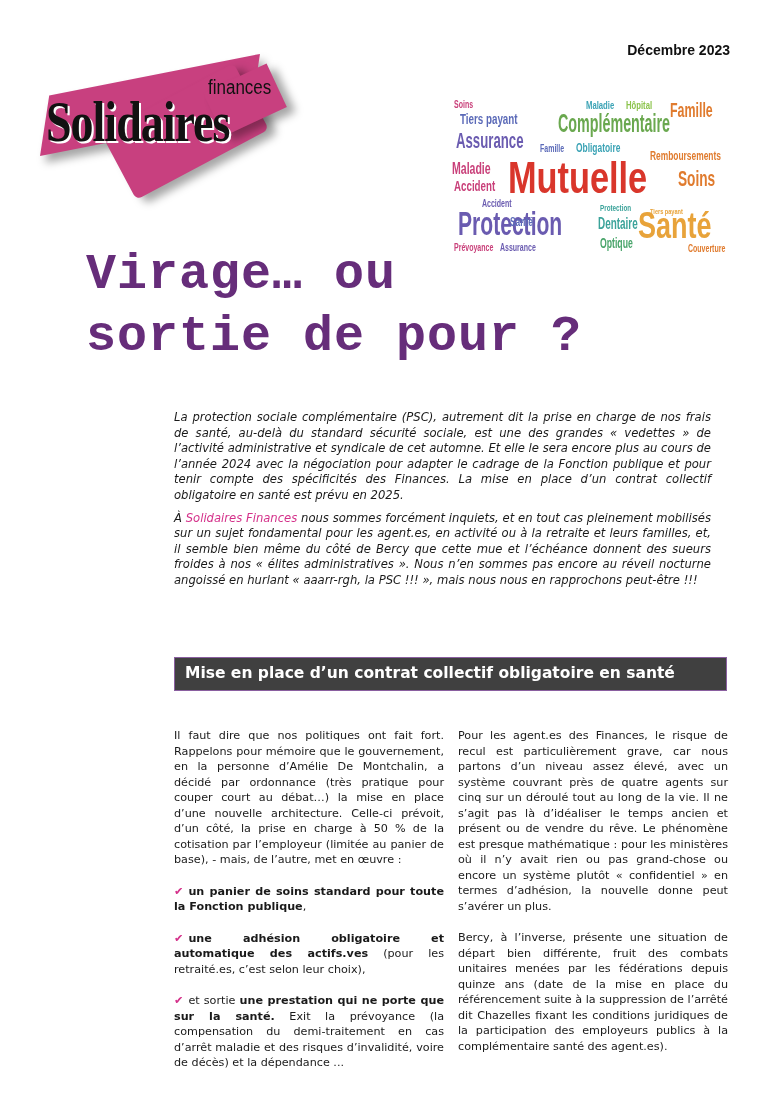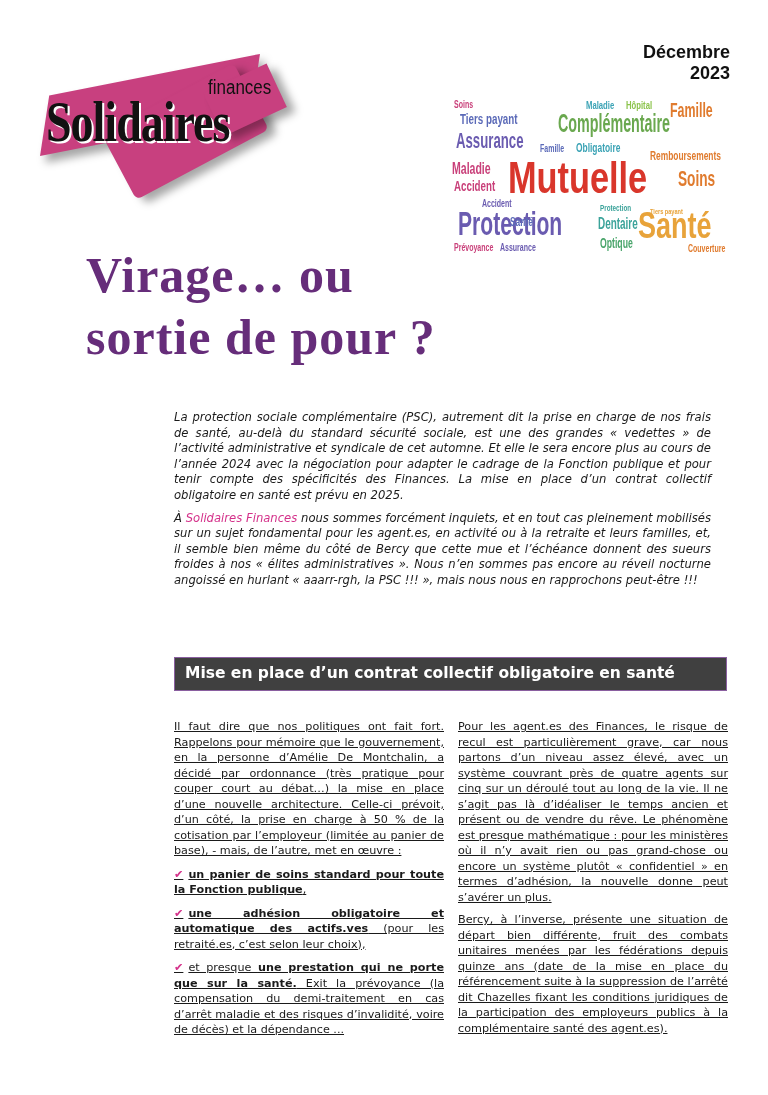--- a/index.html
+++ b/index.html
@@ -1,48 +1,48 @@
 <!DOCTYPE html>
 <html><head>
 <meta charset="utf-8">
 <style>
   html,body{margin:0;padding:0;background:#ffffff;}
   body{width:768px;height:1095px;position:relative;overflow:hidden;font-family:"DejaVu Sans",sans-serif;color:#1a1a1a;}
   .abs{position:absolute;}
 
   
-  .date{left:600px;top:42px;width:130px;text-align:right;font-family:"Liberation Sans",sans-serif;font-weight:bold;font-size:18px;color:#111;}
+  .date{left:600px;top:42px;width:130px;text-align:right;font-family:"Liberation Sans",sans-serif;font-weight:bold;font-size:14px;color:#111;}
 
   
   .logo{left:40px;top:54px;width:250px;height:125px;}
   .logo-shape{position:absolute;background:#c8407f;box-shadow:6px 8px 8px rgba(0,0,0,0.35);}
   .logo-s1{left:10px;top:20px;width:200px;height:62px;transform:skewX(-20deg) rotate(-12deg);}
   .logo-s2{left:70px;top:40px;width:150px;height:75px;transform:rotate(-28deg);border-radius:6px;}
   .logo-s3{left:170px;top:22px;width:70px;height:48px;transform:rotate(-25deg);}
   .logo-main{position:absolute;left:6px;top:34px;font-family:"Liberation Serif",serif;font-weight:bold;font-size:46px;letter-spacing:-1px;color:#111;transform:scaleY(1.25);transform-origin:left top;text-shadow:2px 2px 0 #fff;}
   .logo-sub{position:absolute;left:168px;top:22px;font-family:"Liberation Sans",sans-serif;font-size:20px;color:#111;transform:scaleX(0.85);transform-origin:left top;}
 
   
   .cloud{left:450px;top:98px;width:290px;height:162px;overflow:hidden;font-family:"Liberation Sans",sans-serif;font-weight:bold;}
   .cloud span{position:absolute;white-space:nowrap;line-height:1;transform-origin:left top;}
 
   
-  .title{left:86px;top:244px;font-family:Liberation Serif, serif;font-weight:bold;color:#662d7a;font-size:50px;line-height:62px;letter-spacing:1px;}
+  .title{left:86px;top:244px;font-family:Liberation Mono, monospace;font-weight:bold;color:#662d7a;font-size:50px;line-height:62px;letter-spacing:1px;}
 
   
   .intro{left:174px;top:410px;width:553px;font-family:"DejaVu Sans",sans-serif;font-style:italic;font-size:11.6px;line-height:15.6px;text-align:justify;color:#1a1a1a;}
   .intro p{margin:0 16px 7px 0;}
   .pink{color:#d4318a;}
 
   
   .banner{left:174px;top:657px;width:553px;height:34px;background:#404040;color:#fff;box-sizing:border-box;padding:6px 10px;font-family:"DejaVu Sans",sans-serif;font-weight:bold;font-size:15.5px;border:1px solid #8a5fa0;}
 
   
   .col{top:712px;width:270px;font-family:"DejaVu Sans",sans-serif;font-size:11.2px;line-height:15.5px;text-align:justify;color:#1a1a1a;}
-  .col p{margin:7px 0 8px 0;text-decoration:underline;}
+  .col p{margin:16px 0 8px 0;}
   .col1{left:174px;}
   .col2{left:458px;}
   .check{color:#d4318a;font-weight:bold;margin-right:5px;}
   b{font-weight:bold;}
 </style>
 </head>
 <body>
 
 <div class="abs date">Décembre 2023</div>
 
@@ -91,19 +91,19 @@
   <p>La protection sociale complémentaire (PSC), autrement dit la prise en charge de nos frais de santé, au-delà du standard sécurité sociale, est une des grandes « vedettes » de l’activité administrative et syndicale de cet automne. Et elle le sera encore plus au cours de l’année 2024 avec la négociation pour adapter le cadrage de la Fonction publique et pour tenir compte des spécificités des Finances. La mise en place d’un contrat collectif obligatoire en santé  est prévu en 2025.</p>
   <p><span>À </span><span class="pink">Solidaires Finances</span><span> nous sommes forcément inquiets, et en tout cas pleinement mobilisés sur un sujet fondamental pour les agent.es, en activité ou à la retraite et leurs familles, et, il semble bien même du côté de Bercy que cette mue et l’échéance donnent des sueurs froides à nos « élites administratives ». Nous n’en sommes pas encore au réveil nocturne angoissé en hurlant « aaarr-rgh, la PSC !!! », mais nous nous en rapprochons peut-être !!!</span></p>
 </div>
 
 <div class="abs banner">Mise en place d’un contrat collectif obligatoire en santé</div>
 
 <div class="abs col col1">
   <p>Il faut dire que nos politiques ont fait fort. Rappelons pour mémoire que le gouvernement, en la personne d’Amélie De Montchalin, a décidé par ordonnance   (très pratique pour couper court au débat…) la mise en place d’une nouvelle architecture. Celle-ci prévoit, d’un côté, la prise en charge à 50 % de la cotisation par l’employeur (limitée au panier de base), - mais, de l’autre, met en œuvre :</p>
   <p><span class="check">✔</span><span></span><b>un panier de soins standard pour toute la Fonction publique</b><span>,</span></p>
   <p><span class="check">✔</span><span></span><b>une adhésion obligatoire et automatique des actifs.ves</b><span> (pour les retraité.es, c’est selon leur choix),</span></p>
-  <p><span class="check">✔</span><span>et presque </span><b>une prestation qui ne porte que sur la santé.</b><span> Exit la prévoyance (la compensation du demi-traitement en cas d’arrêt maladie et des risques d’invalidité, voire de décès) et la dépendance ...</span></p>
+  <p><span class="check">✔</span><span>et sortie </span><b>une prestation qui ne porte que sur la santé.</b><span> Exit la prévoyance (la compensation du demi-traitement en cas d’arrêt maladie et des risques d’invalidité, voire de décès) et la dépendance ...</span></p>
 </div>
 
 <div class="abs col col2">
   <p style="margin-bottom:0">Pour les agent.es des Finances, le risque de recul est particulièrement grave, car nous partons d’un niveau assez élevé, avec un système couvrant près de quatre agents sur cinq sur un déroulé tout au long de la vie. Il ne s’agit pas là d’idéaliser le temps ancien et présent ou de vendre du rêve. Le phénomène est presque mathématique : pour les ministères où il n’y avait rien ou pas grand-chose ou encore un système plutôt « confidentiel » en termes d’adhésion, la nouvelle donne peut s’avérer un plus.</p>
   <p>Bercy, à l’inverse, présente une situation de départ bien différente, fruit des combats unitaires menées par les fédérations depuis quinze ans (date de la mise en place du référencement suite à la suppression de l’arrêté dit Chazelles fixant les conditions juridiques de la participation des employeurs publics à la complémentaire santé des agent.es).</p>
 </div>
 
 </body></html>

